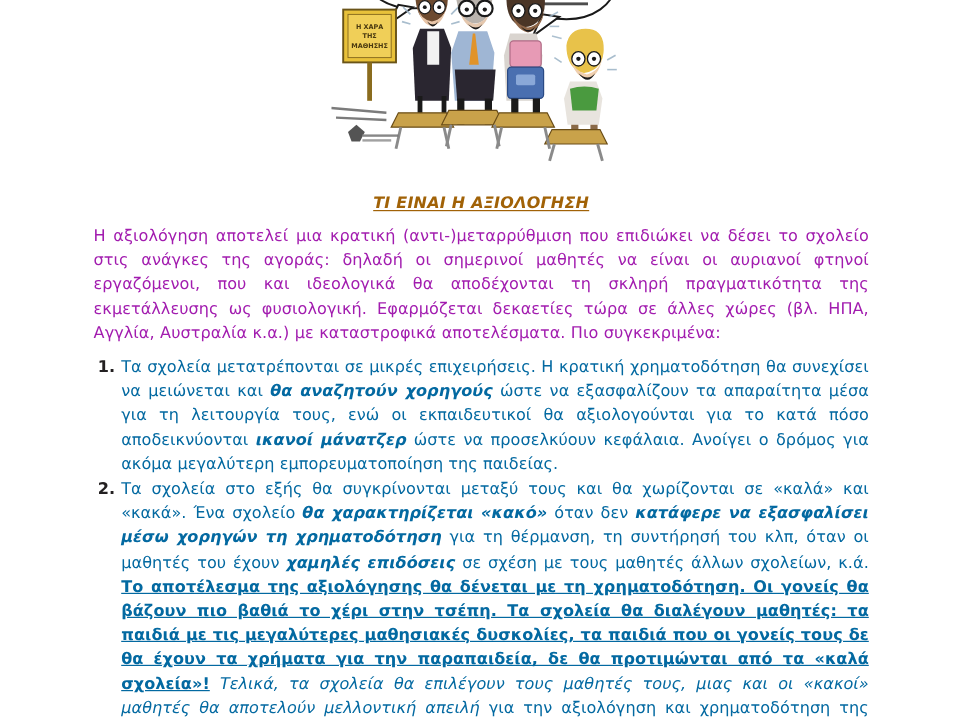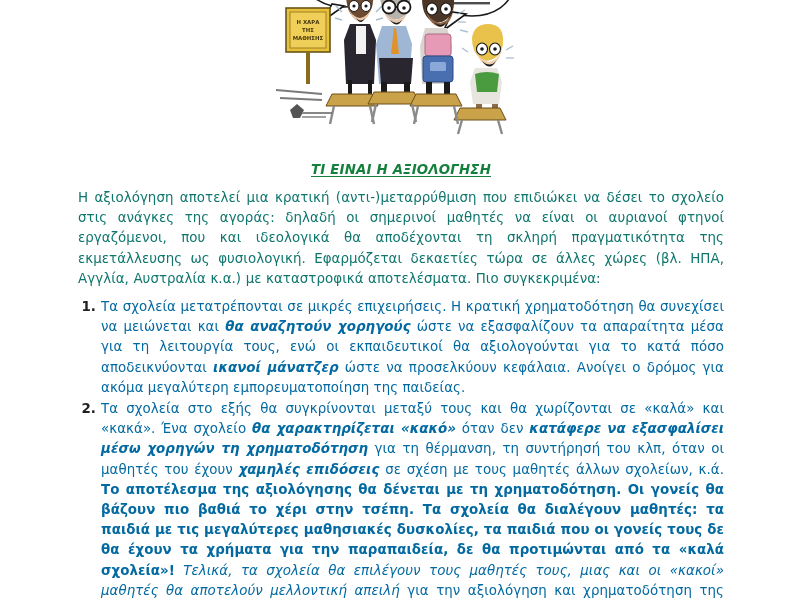--- a/index.html
+++ b/index.html
@@ -46,41 +46,41 @@
     position: absolute;
     left: 78px;
     top: 162px;
     width: 646px;
     text-align: center;
     font-family: "DejaVu Sans", "Liberation Sans", sans-serif;
     font-size: 13.3px;
     font-weight: bold;
     font-style: italic;
     letter-spacing: 0.2px;
-    color: #15803d;
+    color: #a16207;
   }
   .doc-title span {
     text-decoration: underline;
     text-underline-offset: 2px;
   }
 
   
   .body-block {
     position: absolute;
     left: 78px;
     top: 188px;
     width: 646px;
   }
 
   p.para {
     margin: 0;
     font-size: 13.4px;
     line-height: 20.2px;
     text-align: justify;
-    color: #0f766e;
+    color: #a21caf;
     letter-spacing: 0.05px;
     word-spacing: 0.2px;
   }
 
   ol.items {
     margin: 8px 0 0 0;
     padding: 0;
     list-style: none;
     counter-reset: itm;
   }
@@ -106,20 +106,21 @@
     color: #232021;
   }
 
   b.bi {
     font-weight: bold;
     font-style: italic;
   }
   b.bo {
     font-weight: bold;
     font-style: normal;
+    text-decoration: underline;
   }
   i.it {
     font-style: italic;
     font-weight: normal;
   }
 
   .clip-bottom {
     position: absolute;
     left: 0;
     top: 598px;

